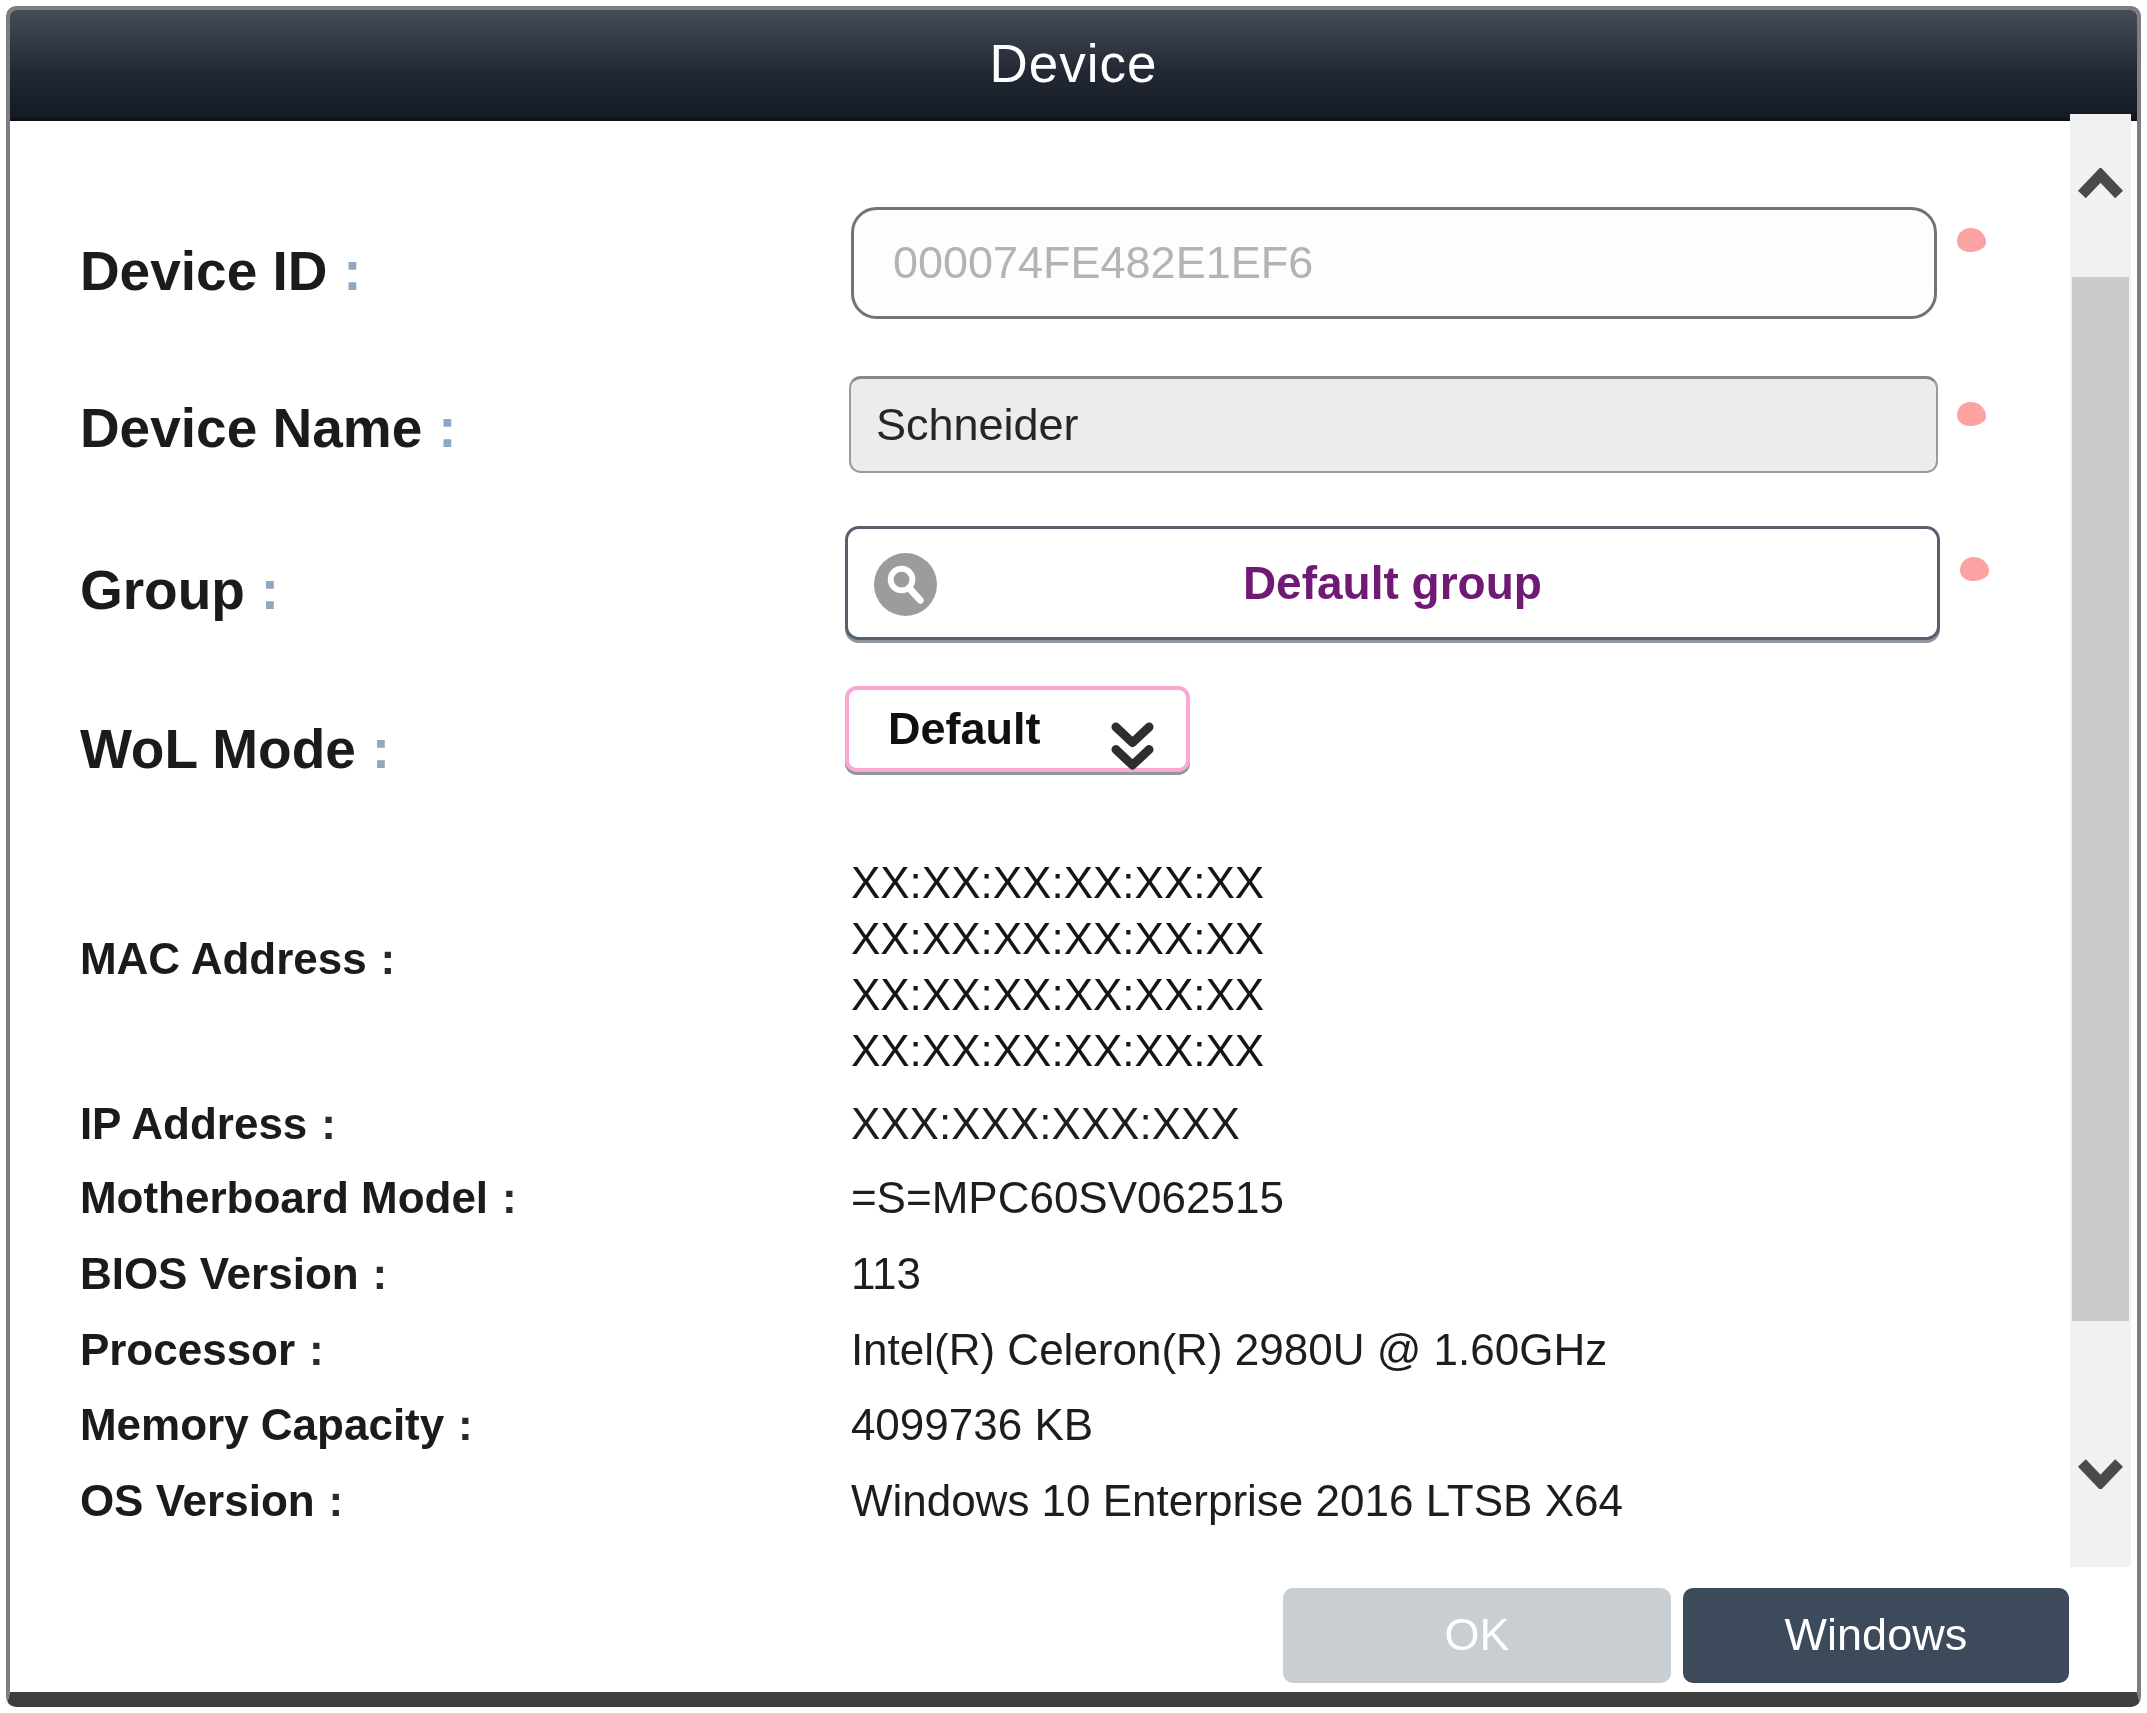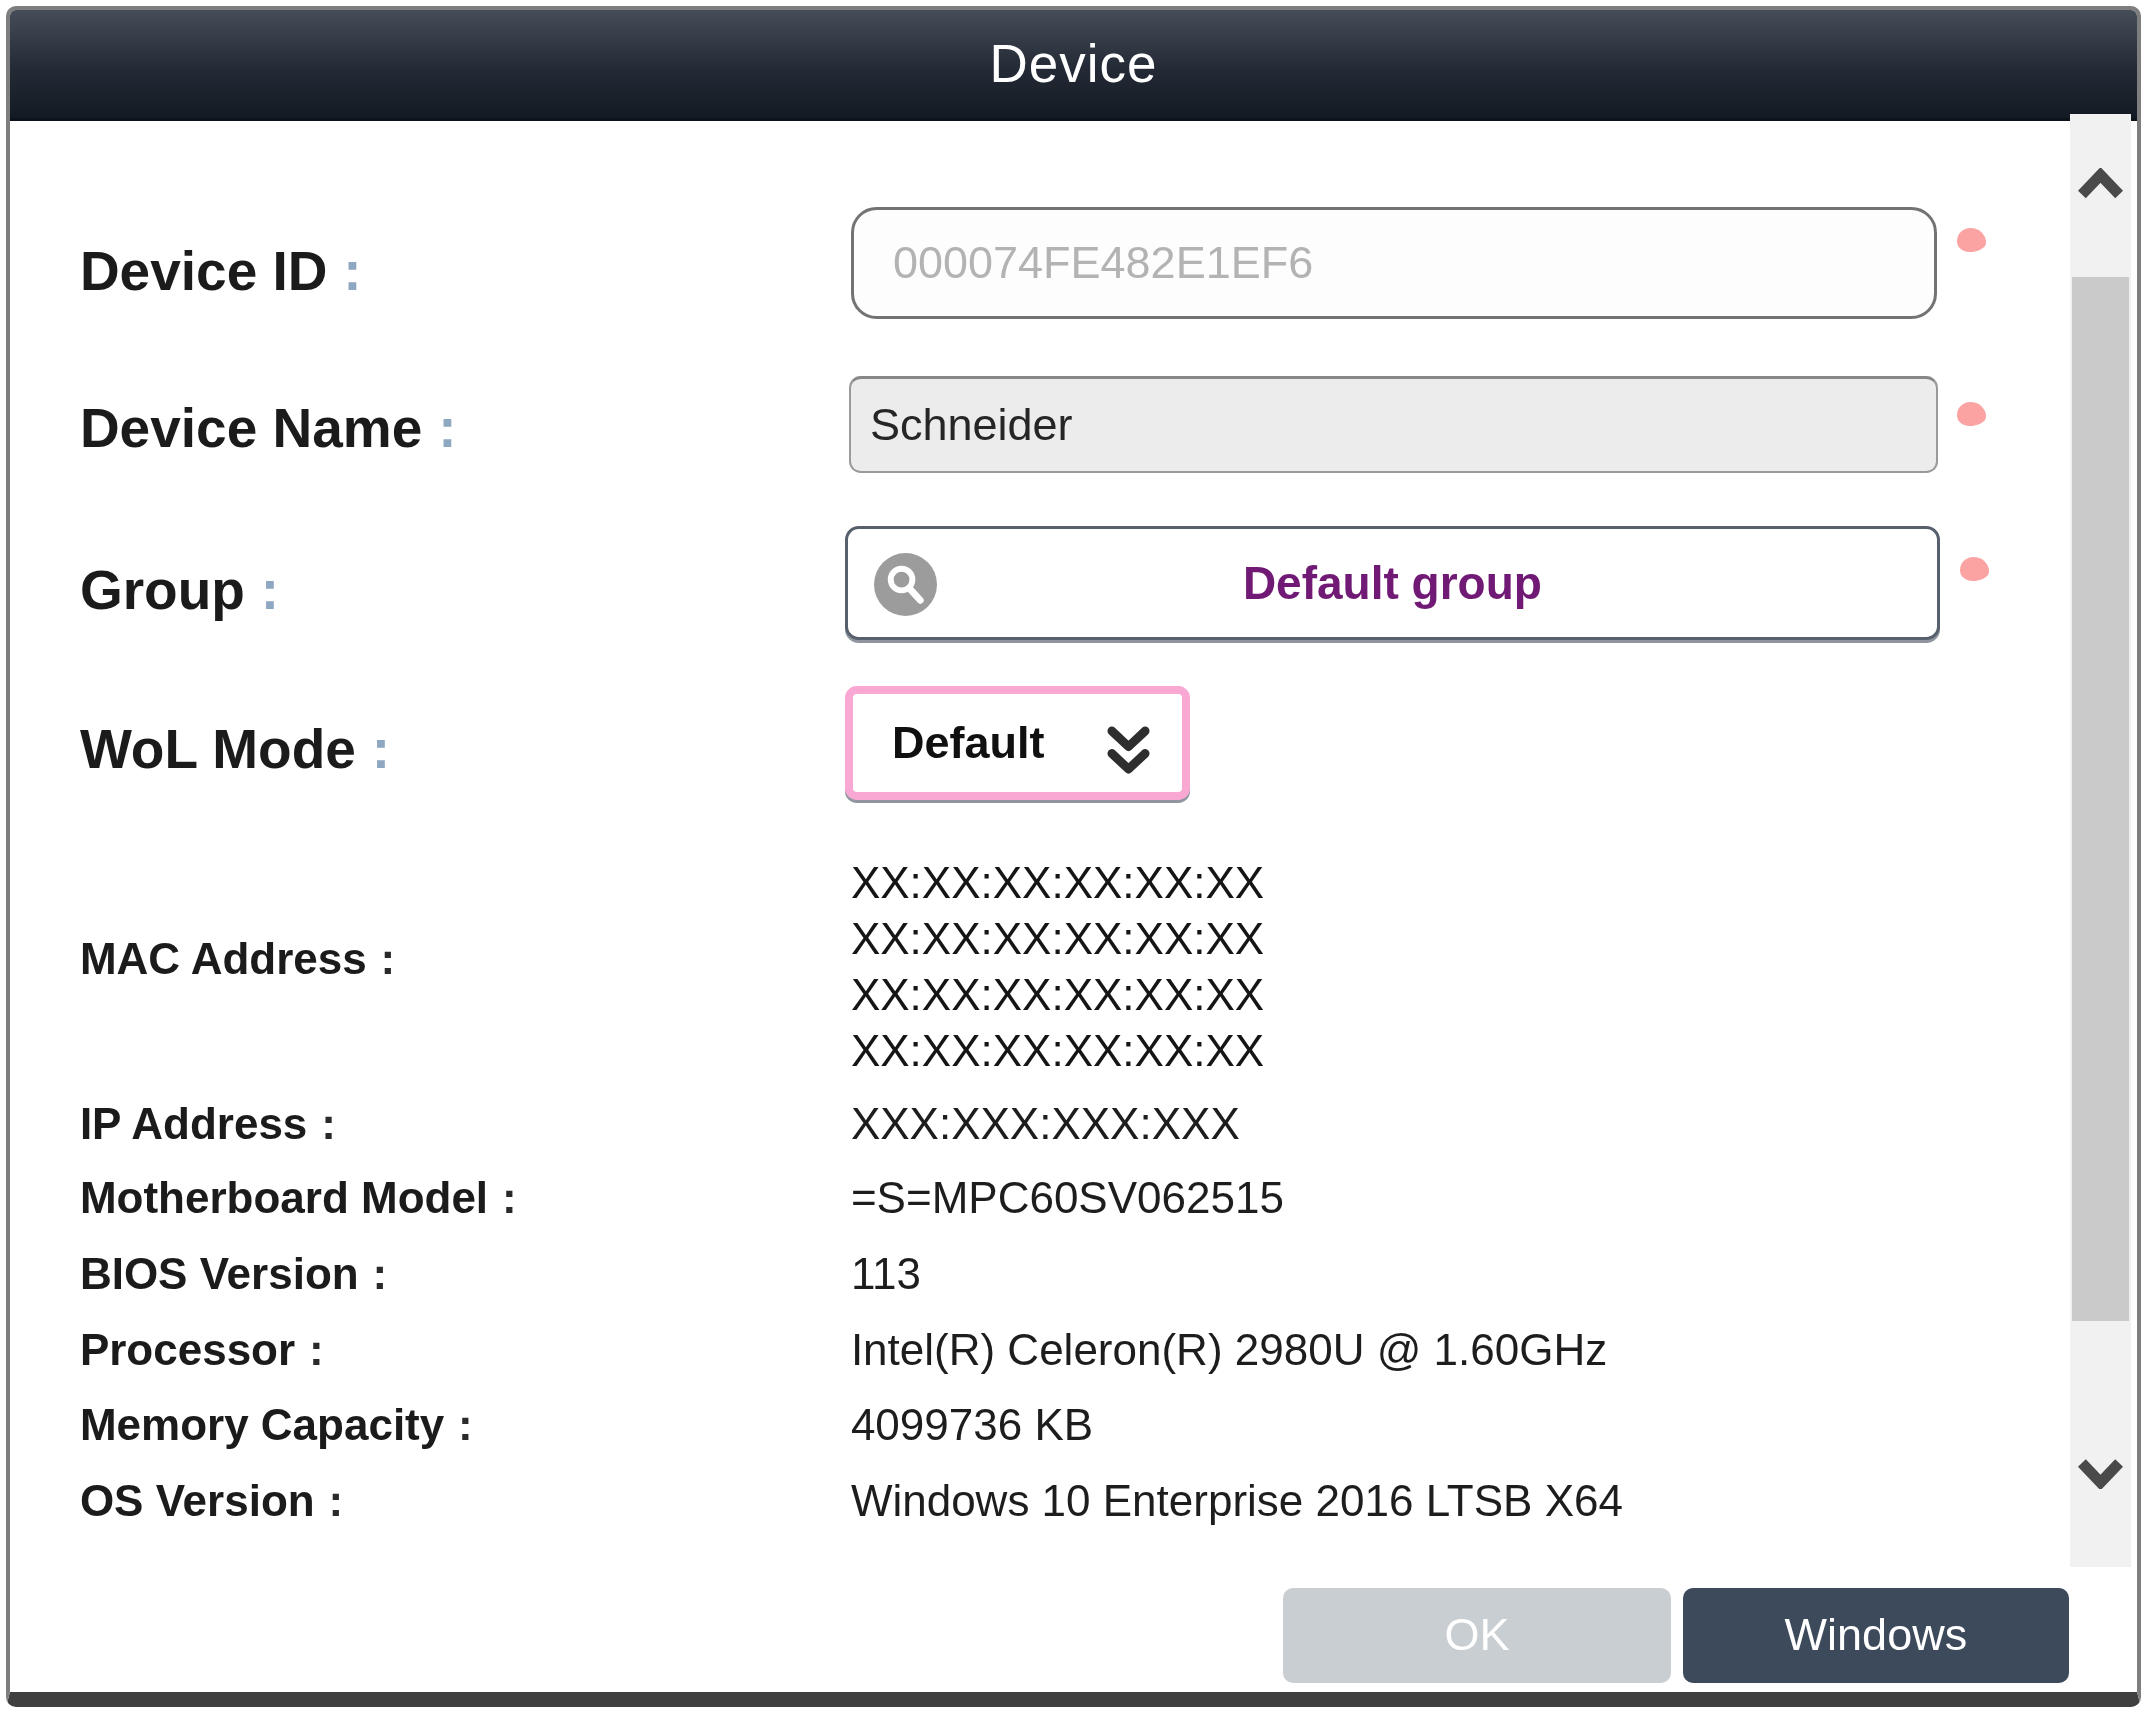--- a/index.html
+++ b/index.html
@@ -13,27 +13,27 @@
   .title{color:#ffffff;font-size:53px;letter-spacing:1px;}
   .lbl{position:absolute;font-size:55px;font-weight:700;color:#1b1b1b;white-space:nowrap;}
   .colon-blue{color:#8fa8c2;margin-left:15.8px;font-weight:700;}
   .colon-dark{color:#2a2a2a;margin-left:13.8px;font-weight:700;}
   .val{position:absolute;font-size:44px;font-weight:400;color:#1d1d1d;white-space:nowrap;}
   .field{position:absolute;box-sizing:border-box;font-family:"Liberation Sans",sans-serif;}
   #input-device-id{left:841px;top:197px;width:1086px;height:112px;border:3px solid #737373;
                    border-radius:25.6px;background:#fdfdfd;color:#b3b3b3;font-size:45px;padding:0 39px;}
   #input-device-name{left:839px;top:366px;width:1089px;height:97px;border:2px solid #9a9a9a;
                      border-top:3.9px solid #878787;border-radius:11.8px;background:#ececec;
-                     color:#262626;font-size:45px;padding:0 19px;}
+                     color:#262626;font-size:45px;padding:0 25px;}
   .group-box{left:835px;top:516px;width:1095px;height:114px;border:3px solid #57606c;
              border-radius:13.8px;background:#fff;box-shadow:0 3px 0 #8f969e;cursor:pointer;}
   .search-circle{position:absolute;left:25.6px;top:23.6px;width:65px;height:65px;}
   .group-text{position:absolute;left:0;right:0;top:0;bottom:0;display:flex;align-items:center;
               justify-content:center;font-size:46px;font-weight:700;color:#701a75;}
-  .wol-box{left:835px;top:676px;width:345px;height:114px;border:8px solid #f9a8d4;
+  .wol-box{left:835px;top:676px;width:345px;height:86px;border:4px solid #f9a8d4;
            border-radius:11.8px;background:#fff;box-shadow:0 3px 0 #8f969e;cursor:pointer;text-decoration:underline;}
   .wol-text{position:absolute;left:39px;top:0;bottom:0;display:flex;align-items:center;
             font-size:45px;font-weight:700;color:#101010;}
   .wol-chevron{position:absolute;right:29.6px;top:29.6px;}
   .req{position:absolute;width:29.6px;height:24.6px;background:#fba3a3;
        border-radius:46% 54% 58% 42% / 55% 60% 40% 45%;}
   .mac-lines{position:absolute;left:841px;top:845px;font-size:44px;color:#151515;line-height:56px;white-space:nowrap;}
   .btn{position:absolute;top:1578px;height:95px;border:none;border-radius:9.9px;font-size:45px;
        color:#ffffff;font-family:"Liberation Sans",sans-serif;cursor:pointer;}
   #btn-ok{left:1273px;width:388px;background:#c9ced3;}

